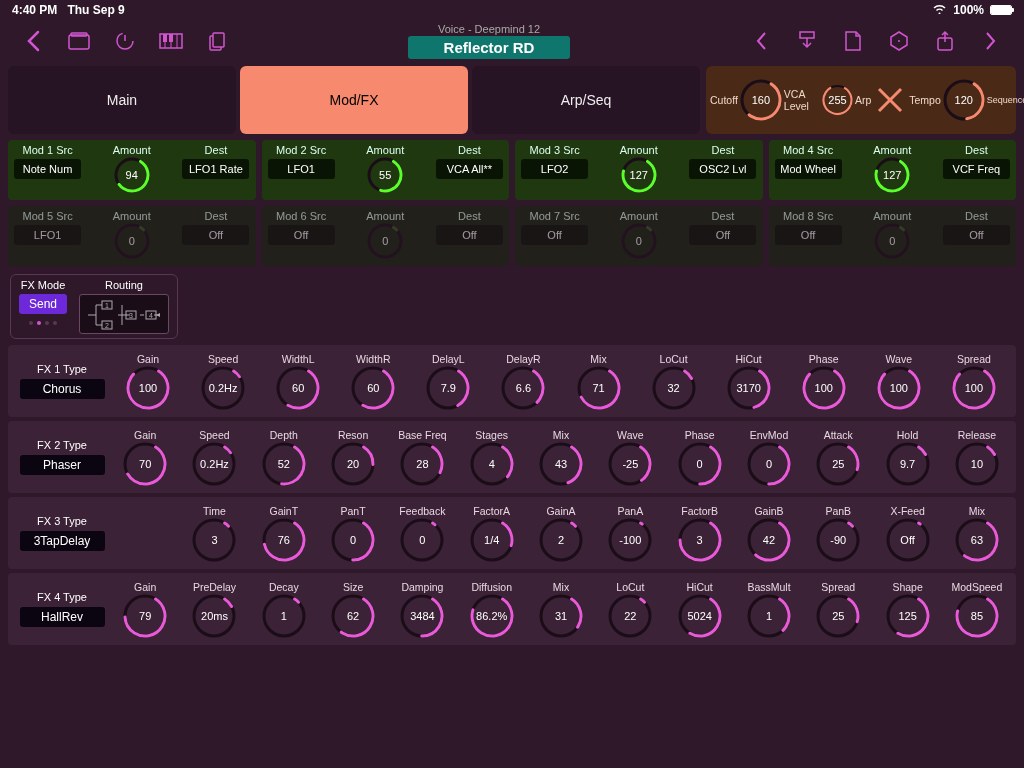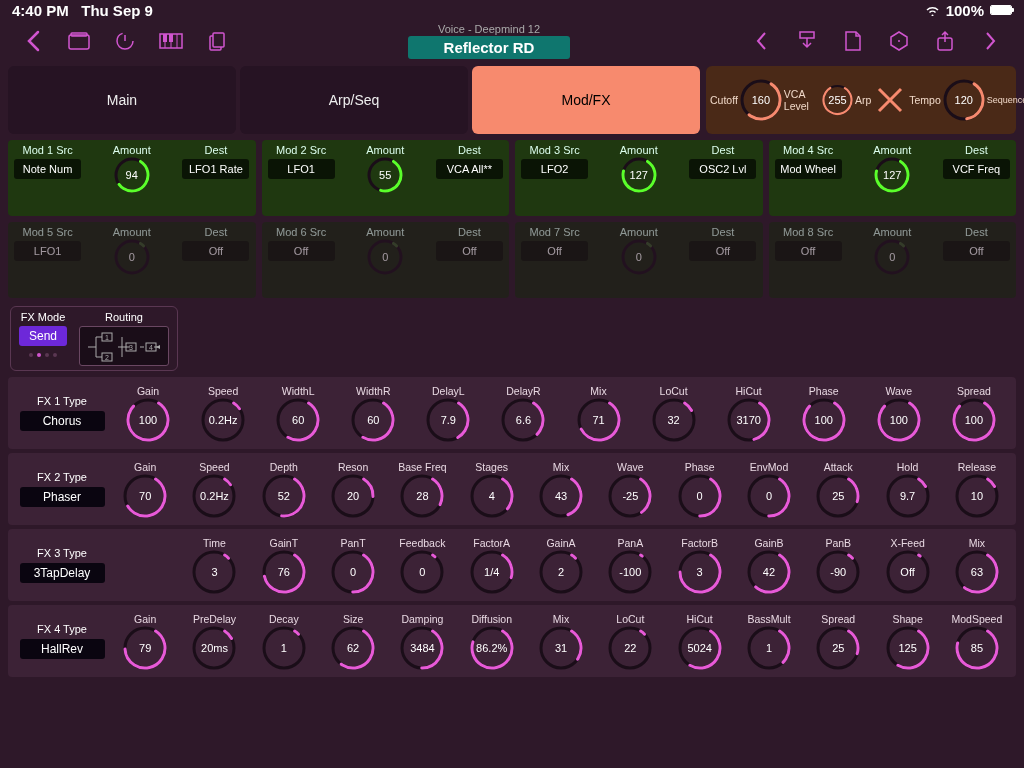--- a/index.html
+++ b/index.html
@@ -1,17 +1,17 @@
 <!DOCTYPE html>
 <html><head>
 <meta charset="utf-8">
 <style>
 * { margin:0; padding:0; box-sizing:border-box; font-family:-apple-system,Helvetica,Arial,sans-serif; }
 body { width:1024px; height:768px; background:#2e1829; color:#fff; overflow:hidden; font-size:13px; }
-.status-bar { height:20px; display:flex; justify-content:space-between; align-items:center; padding:0 12px; font-size:15px; font-weight:600; }
+.status-bar { height:20px; display:flex; justify-content:space-between; align-items:center; padding:0 12px; font-size:12px; font-weight:600; }
 .status-right { display:flex; align-items:center; gap:6px; }
 .battery { width:22px; height:10px; border:1px solid #fff; border-radius:2px; position:relative; }
 .battery::after { content:''; position:absolute; right:-3px; top:2px; width:2px; height:4px; background:#fff; border-radius:0 1px 1px 0; }
 .battery-fill { background:#fff; width:100%; height:100%; border-radius:1px; }
 .header { height:42px; display:flex; align-items:center; padding:0 10px; }
 .hicon { width:30px; height:30px; display:flex; align-items:center; justify-content:center; color:#d155cf; margin:0 8px; }
 .header-center { flex:1; display:flex; flex-direction:column; align-items:center; }
 .voice-label { font-size:11px; color:#aaa; }
 .patch-name { background:#0f766e; padding:3px 36px; border-radius:3px; font-weight:600; font-size:15px; margin-top:1px; }
 .header-right { display:flex; }
@@ -21,21 +21,21 @@
 .main-tab { flex:1; display:flex; align-items:center; justify-content:center; background:#261323; border-radius:6px; font-size:14px; color:#eee; }
 .main-tab.active { background:#f78a6e; color:#000; font-weight:500; }
 .perf-panel { width:310px; background:#4a2917; border-radius:6px; display:flex; padding:4px 4px; gap:2px; }
 .perf-item { flex:1; display:flex; flex-direction:row; align-items:center; gap:2px; }
 .perf-label { font-size:10.5px; color:#f0d8c8; }
 .seq-label { font-size:9px; }
 .perf-knob { width:42px; height:42px; position:relative; }
 .x-icon { color:#f78a6e; font-size:30px; display:flex; align-items:center; justify-content:center; height:42px; }
 .seq-box { width:32px; height:42px; background:#3b2012; border-radius:3px; }
 .mod-grid { display:grid; grid-template-columns:repeat(4,1fr); gap:6px; padding:2px 8px; }
-.mod-slot { background:#1f3810; border-radius:4px; padding:4px 6px; display:grid; grid-template-columns:1fr 1fr 1fr; gap:17px; height:76px; }
+.mod-slot { background:#1f3810; border-radius:4px; padding:4px 6px; display:grid; grid-template-columns:1fr 1fr 1fr; gap:17px; height:60px; }
 .mod-slot.dim { background:#1a2810; opacity:0.55; }
 .mod-col { display:flex; flex-direction:column; align-items:center; gap:3px; }
 .mod-hdr { font-size:11px; color:#dfe; }
 .mod-val-box { background:#0a1405; border-radius:3px; padding:4px 4px; font-size:11px; width:100%; text-align:center; white-space:nowrap; overflow:hidden; }
 .mod-knob { width:36px; height:36px; position:relative; margin-top:-2px; }
 .mod-knob-val { position:absolute; inset:0; display:flex; align-items:center; justify-content:center; font-size:11px; }
 .fx-mode-row { display:flex; gap:10px; padding:6px 10px; align-items:center; }
 .fx-mode-box { border:1px solid #5a3752; border-radius:6px; padding:4px 8px; display:flex; gap:12px; align-items:flex-start; }
 .fx-mode-col { display:flex; flex-direction:column; align-items:center; gap:3px; }
 .fx-mode-hdr { font-size:11px; }
@@ -148,22 +148,22 @@
         <svg width="12" height="20" viewBox="0 0 12 20">
           <path d="M2 2l7 8-7 8" stroke="#d155cf" stroke-width="2" fill="none"></path>
         </svg>
       </div>
   </div>
 </div>
 
 <div class="tabs-row">
   <div class="main-tabs" id="main-tabs">
       <div class="main-tab ">Main</div>
+      <div class="main-tab active">Mod/FX</div>
       <div class="main-tab ">Arp/Seq</div>
-      <div class="main-tab active">Mod/FX</div>
     </div>
   <div class="perf-panel" id="perf-panel">
       <div class="perf-item">
         <div class="perf-label ">Cutoff</div>
         <div class="perf-knob">
           <svg class="arc" viewBox="0 0 42 42">
             <circle class="arc-bg" cx="21" cy="21" r="19"></circle>
             <circle class="arc-fg" cx="21" cy="21" r="19" stroke="#f78a6e" stroke-dasharray="119.38052083641213" stroke-dashoffset="57.70854377232163" transform="rotate(32 21 21)"></circle>
           </svg>
           <div class="fx-knob-val">160</div>

